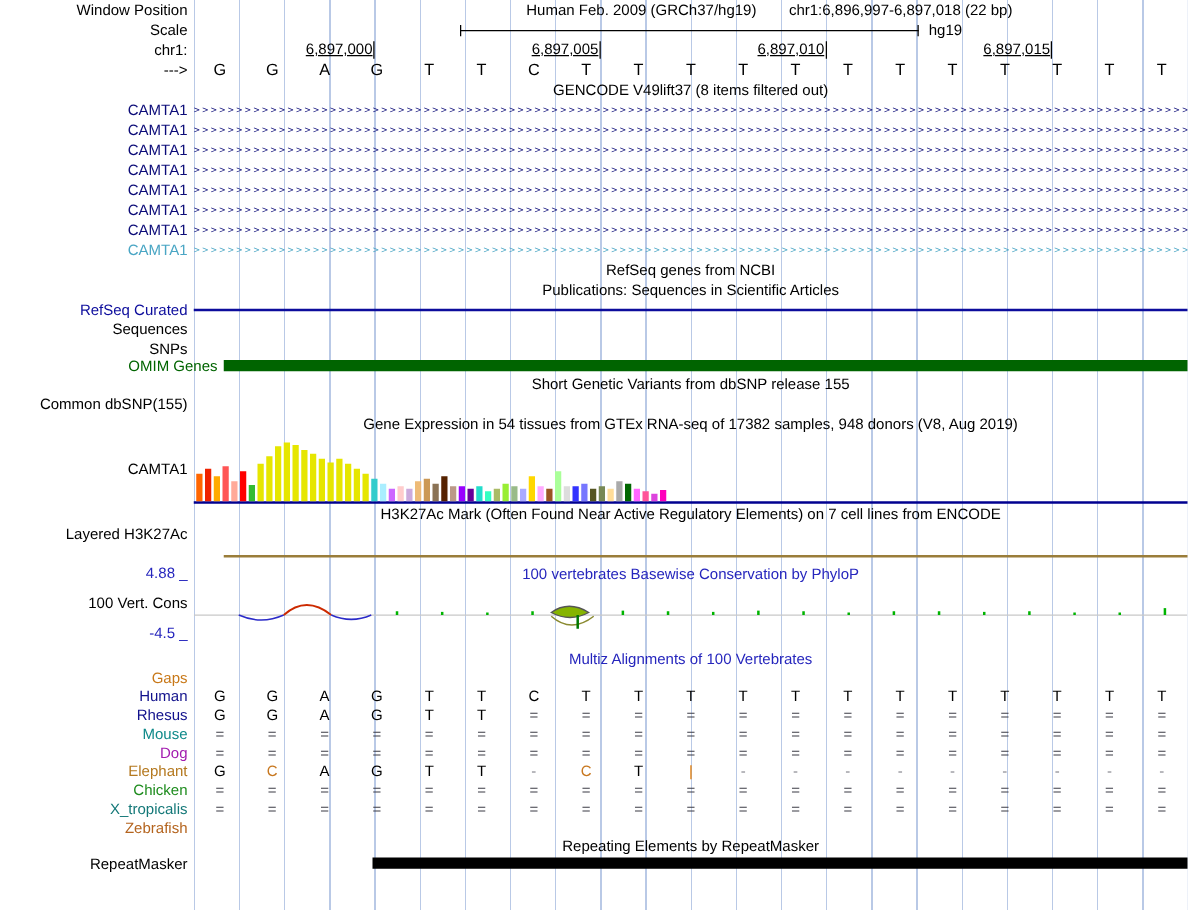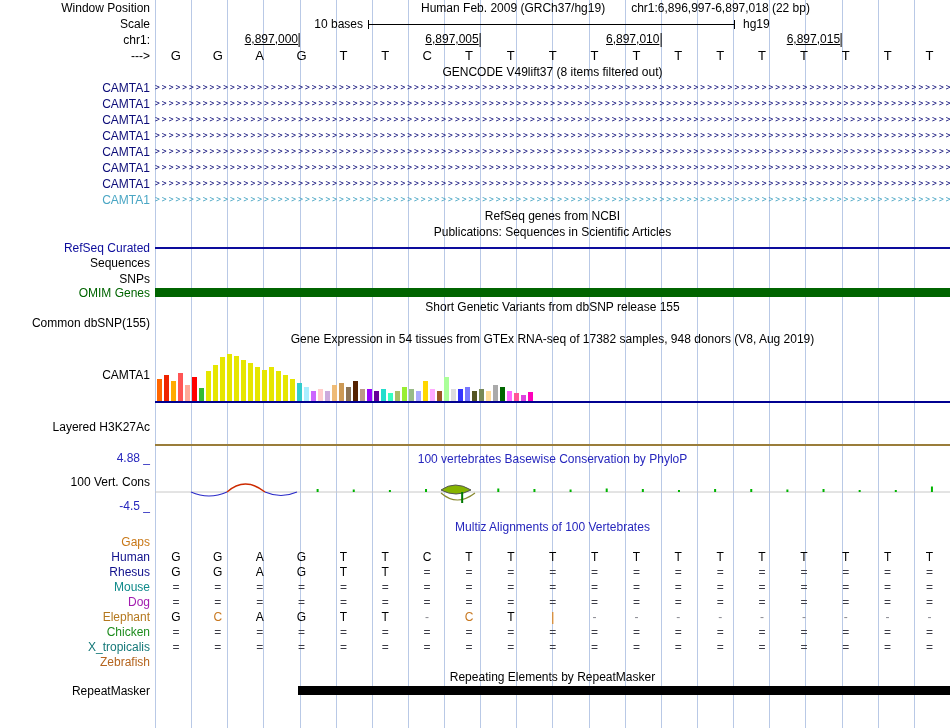--- a/index.html
+++ b/index.html
@@ -3,21 +3,21 @@
 <meta charset="utf-8">
 <style>
   * { margin:0; padding:0; box-sizing:border-box; }
   body { background:#fff; font-family:"Liberation Sans", sans-serif; }
   #app { position:relative; width:950px; height:728px; background:#fff; overflow:hidden;
          font-size:12px; color:#000; }
   .grid-overlay { position:absolute; left:155px; top:0; width:795px; height:728px; pointer-events:none;
          background-image:repeating-linear-gradient(to right,
            var(--grid-blue) 0px, var(--grid-blue) 1px, transparent 1px, transparent 36.136px); }
   .row { position:relative; display:flex; }
-  .h16 { height:16px; } .h15 { height:15px; } .h14 { height:14px; } .h12 { height:12px; }
+  .h16 { height:16px; } .h15 { height:15px; } .h14 { height:14px; } .h12 { height:12px;margin-left:24px; }
   .lbl { width:155px; flex:none; text-align:right; padding-right:5px; line-height:16px; white-space:nowrap; }
   .l15 { line-height:15px; }
   .trk { width:921px; flex:none; position:relative; }
   .ctitle { text-align:center; line-height:16px; width:795px; }
   .blue { color:var(--accent-blue); }
   .greent { color:var(--omim-green); }
   .center2 { display:flex; justify-content:center; gap:26px; line-height:16px; }
   
   .scale-text { position:absolute; left:0; width:208px; text-align:right; line-height:16px; }
   .scale-line { position:absolute; left:213px; width:367px; top:8px; height:1px; background:#000; }
@@ -60,21 +60,20 @@
     <div class="lbl">Window Position</div>
     <div class="trk center2">
       <span>Human Feb. 2009 (GRCh37/hg19)</span>
       <span>chr1:6,896,997-6,897,018 (22 bp)</span>
     </div>
   </div>
 
   <div class="row h16">
     <div class="lbl">Scale</div>
     <div class="trk">
-      <span class="scale-text">10 bases</span>
       <div class="scale-line"></div>
       <span class="scale-hg19">hg19</span>
     </div>
   </div>
 
   <div class="row h16">
     <div class="lbl">chr1:</div>
     <div class="trk" id="coords">
         <span class="coord" style="left: 145.045px;">
           <span class="ctxt">6,897,000</span>
@@ -263,20 +262,21 @@
           <div class="gtex-bar" style="height: 10px; background: rgb(255, 102, 255);"></div>
           <div class="gtex-bar" style="height: 8px; background: rgb(255, 85, 153);"></div>
           <div class="gtex-bar" style="height: 6px; background: rgb(221, 68, 221);"></div>
           <div class="gtex-bar" style="height: 9px; background: rgb(255, 0, 187);"></div>
         </div>
       </div>
   </div>
 
   <div class="row h16">
     <div class="lbl"></div>
+    <div class="ctitle">H3K27Ac Mark (Often Found Near Active Regulatory Elements) on 7 cell lines from ENCODE</div>
   </div>
   <div class="row h16">
     <div class="lbl">Layered H3K27Ac</div>
     <div class="trk"></div>
   </div>
   <div class="row h12">
     <div class="lbl"></div>
     <div class="trk">
         <div class="h3k-line"></div>
       </div>

